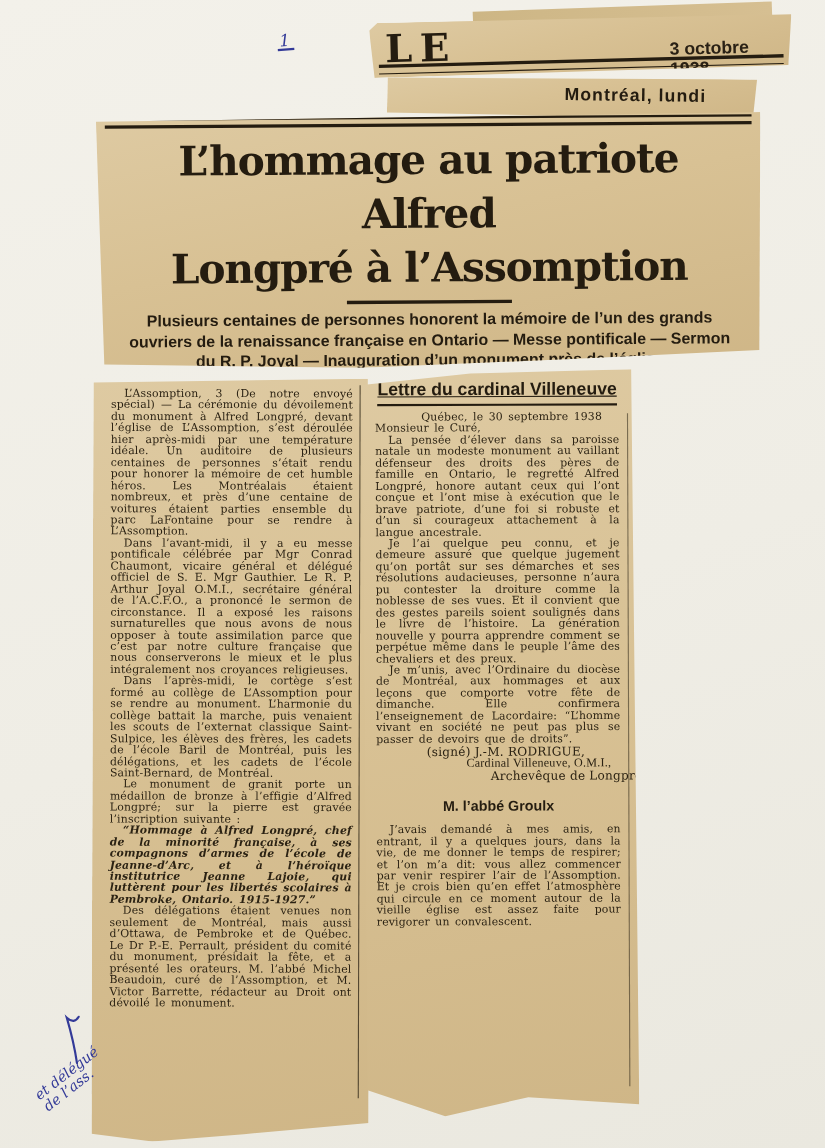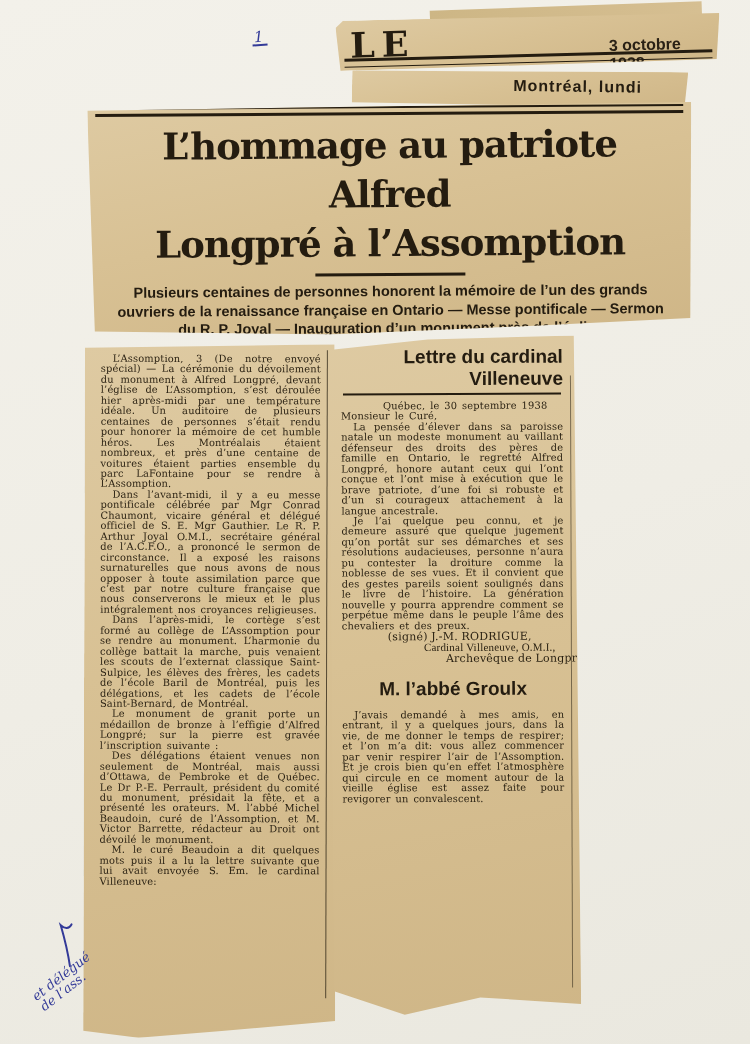--- a/index.html
+++ b/index.html
@@ -48,30 +48,30 @@
         background:rgba(40,32,18,.75);}
   .col-right{left:328px;top:336px;width:252px;height:682px;transform:rotate(-0.2deg);
         padding:10px 16px 0 14px;
         clip-path:polygon(1% 2%,40% .5%,98% 0,100% 98%,60% 97%,30% 99.5%,2% 96%);}
   .col-right::after{content:"";position:absolute;top:40px;bottom:30px;right:8px;width:1.2px;
         background:rgba(40,32,18,.55);}
   .news p{margin:0;font-size:9.9px;line-height:10.45px;text-align:justify;
         text-indent:12px;letter-spacing:.15px;word-spacing:1.6px;color:#2b2213;}
   .news p.noindent{text-indent:0;}
   .news p.inscr{font-style:italic;font-weight:bold;}
-  .letter-head{font-family:"Liberation Sans",sans-serif;font-weight:bold;font-size:19px;
-        text-align:right;color:#241c10;margin:0 0 3px 0;}
+  .letter-head{font-family:"Liberation Sans",sans-serif;font-weight:bold;font-size:16px;
+        text-align:center;color:#241c10;margin:0 0 3px 0;text-decoration:underline;}
   .letter-head-rule{height:2px;background:#241c10;width:98%;margin:0 auto 6px auto;}
   .r-dateline{text-indent:42px !important;}
   .sig{font-size:11px;line-height:11px;color:#2b2213;letter-spacing:.2px;}
   .sig div{white-space:nowrap;}
   .sig .s0{padding-left:46px;}
   .sig .s1{padding-left:82px;font-family:Liberation Serif, serif;}
   .sig .s2{padding-left:104px;}
-  .groulx{font-family:"Liberation Sans",sans-serif;font-weight:bold;font-size:19px;
+  .groulx{font-family:"Liberation Sans",sans-serif;font-weight:bold;font-size:13px;
         text-align:center;color:#241c10;margin:14px 0 10px 0;}
   
   .hw{position:absolute;color:#333a98;font-family:"DejaVu Serif",serif;}
   .pageno{left:252px;top:28px;font-size:15px;font-style:italic;transform:rotate(-4deg);}
   .pageno span{display:inline-block;border-bottom:2px solid #333a98;padding:0 3px 0 2px;line-height:13px;}
   .note{left:26px;top:956px;width:110px;transform:rotate(-38deg);font-style:italic;
         font-size:13px;line-height:13px;}
   .note svg{position:absolute;left:42px;top:-38px;}
 </style>
 </head>
@@ -106,31 +106,32 @@
     <div class="rule-short"></div>
     <div class="kicker">HOMMAGE DU CARDINAL VILLENEUVE — LES DISCOURS</div>
     <div class="rule-short"></div>
   </div>
 
   <div class="clip colclip col-left news">
     <p>L’Assomption, 3 (De notre envoyé spécial) — La cérémonie du dévoilement du monument à Alfred Longpré, devant l’église de L’Assomption, s’est déroulée hier après-midi par une température idéale. Un auditoire de plusieurs centaines de personnes s’était rendu pour honorer la mémoire de cet humble héros. Les Montréalais étaient nombreux, et près d’une centaine de voitures étaient parties ensemble du parc LaFontaine pour se rendre à L’Assomption.</p>
     <p>Dans l’avant-midi, il y a eu messe pontificale célébrée par Mgr Conrad Chaumont, vicaire général et délégué officiel de S. E. Mgr Gauthier. Le R. P. Arthur Joyal O.M.I., secrétaire général de l’A.C.F.O., a prononcé le sermon de circonstance. Il a exposé les raisons surnaturelles que nous avons de nous opposer à toute assimilation parce que c’est par notre culture française que nous conserverons le mieux et le plus intégralement nos croyances religieuses.</p>
     <p>Dans l’après-midi, le cortège s’est formé au collège de L’Assomption pour se rendre au monument. L’harmonie du collège battait la marche, puis venaient les scouts de l’externat classique Saint-Sulpice, les élèves des frères, les cadets de l’école Baril de Montréal, puis les délégations, et les cadets de l’école Saint-Bernard, de Montréal.</p>
     <p>Le monument de granit porte un médaillon de bronze à l’effigie d’Alfred Longpré; sur la pierre est gravée l’inscription suivante :</p>
+    <p class="inscr">“Hommage à Alfred Longpré, chef de la minorité française, à ses compagnons d’armes de l’école de Jeanne-d’Arc, et à l’héroïque institutrice Jeanne Lajoie, qui luttèrent pour les libertés scolaires à Pembroke, Ontario. 1915-1927.”</p>
     <p>Des délégations étaient venues non seulement de Montréal, mais aussi d’Ottawa, de Pembroke et de Québec. Le Dr P.-E. Perrault, président du comité du monument, présidait la fête, et a présenté les orateurs. M. l’abbé Michel Beaudoin, curé de l’Assomption, et M. Victor Barrette, rédacteur au Droit ont dévoilé le monument.</p>
-    <p>M. le curé Beaudoin a dit quelques mots puis il a lu la lettre suivante que lui avait envoyée S. Em. le cardinal Villeneuve:</p>
   </div>
 
   <div class="clip colclip col-right news">
     <div class="letter-head">Lettre du cardinal Villeneuve</div>
     <div class="letter-head-rule"></div>
     <p class="r-dateline">Québec, le 30 septembre 1938</p>
     <p class="noindent">Monsieur le Curé,</p>
     <p>La pensée d’élever dans sa paroisse natale un modeste monument au vaillant défenseur des droits des pères de famille en Ontario, le regretté Alfred Longpré, honore autant ceux qui l’ont conçue et l’ont mise à exécution que le brave patriote, d’une foi si robuste et d’un si courageux attachement à la langue ancestrale.</p>
     <p>Je l’ai quelque peu connu, et je demeure assuré que quelque jugement qu’on portât sur ses démarches et ses résolutions audacieuses, personne n’aura pu contester la droiture comme la noblesse de ses vues. Et il convient que des gestes pareils soient soulignés dans le livre de l’histoire. La génération nouvelle y pourra apprendre comment se perpétue même dans le peuple l’âme des chevaliers et des preux.</p>
+    <p>Je m’unis, avec l’Ordinaire du diocèse de Montréal, aux hommages et aux leçons que comporte votre fête de dimanche. Elle confirmera l’enseignement de Lacordaire: “L’homme vivant en société ne peut pas plus se passer de devoirs que de droits”.</p>
     <div class="sig">
       <div class="s0">(signé) J.-M. RODRIGUE,</div>
       <div class="s1">Cardinal Villeneuve, O.M.I.,</div>
       <div class="s2">Archevêque de Longpré.</div>
     </div>
     <div class="groulx">M. l’abbé Groulx</div>
     <p>J’avais demandé à mes amis, en entrant, il y a quelques jours, dans la vie, de me donner le temps de respirer; et l’on m’a dit: vous allez commencer par venir respirer l’air de l’Assomption.   Et je crois bien qu’en effet l’atmosphère qui circule en ce moment autour de la vieille église est assez faite pour revigorer un convalescent.</p>
   </div>
 
   <div class="hw note">

